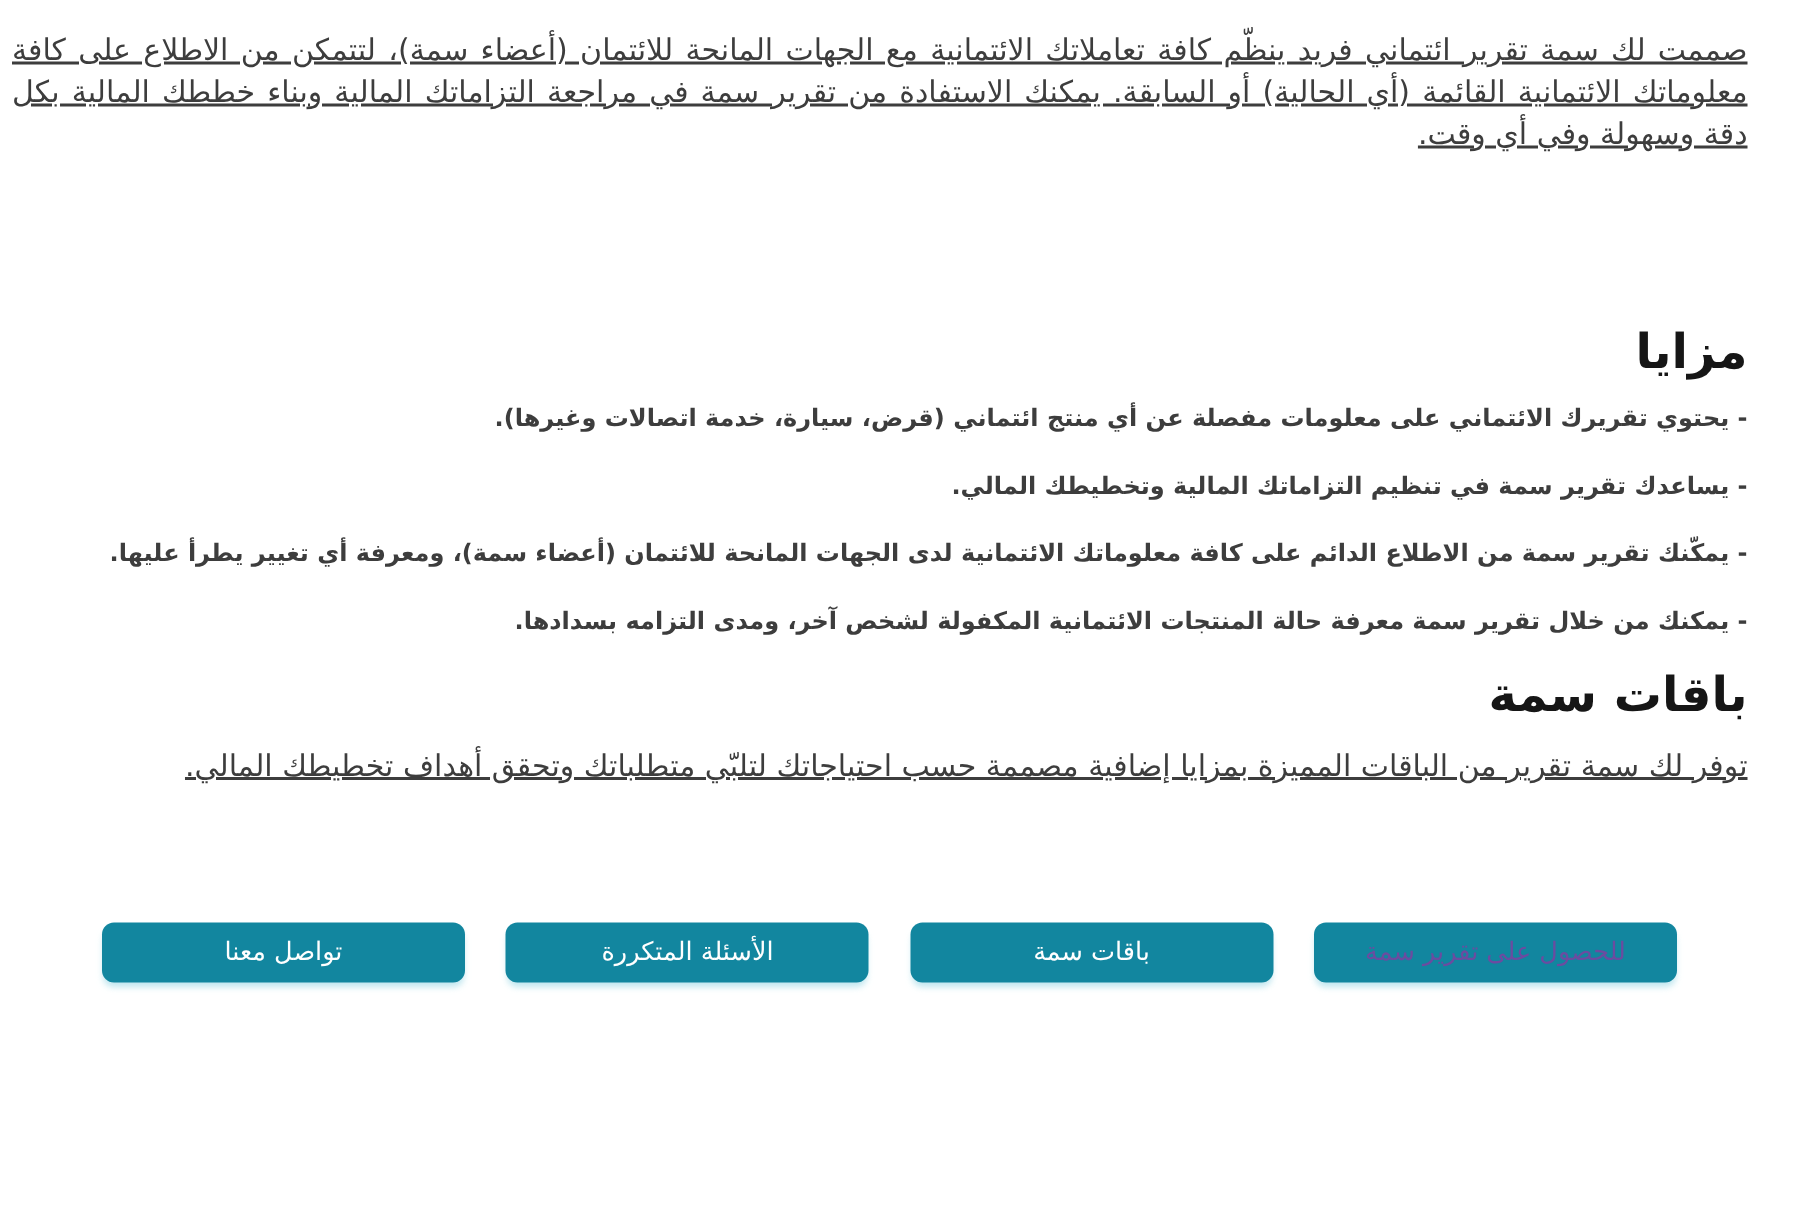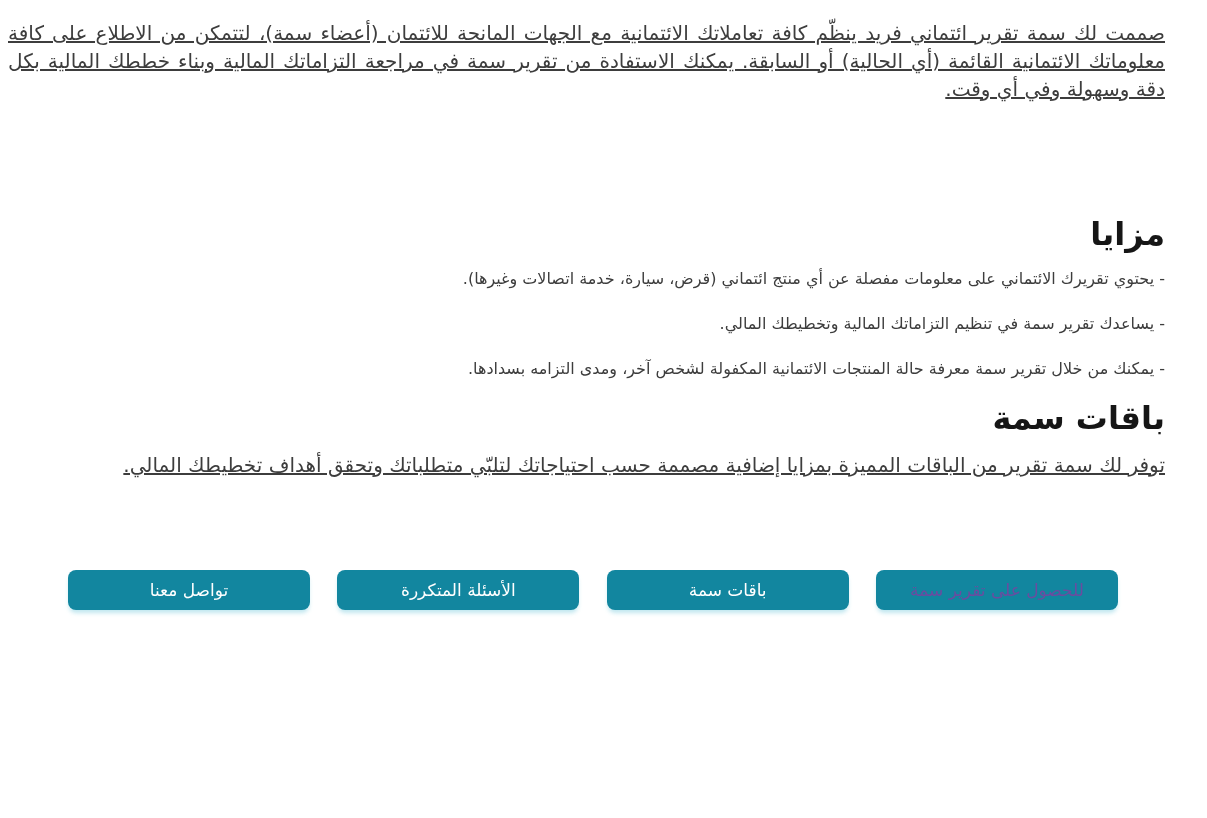--- a/index.html
+++ b/index.html
@@ -42,20 +42,21 @@
     color: var(--body-text, #3d3d3d);
     text-align: justify;
     text-decoration: underline;
   }
   .para--report { margin-top: 19px; }
   .para--packages { margin-top: 18px; text-align: right; }
   .bullets {
     list-style: none;
     margin: 19px 0 0 0;
     padding: 0;
+    font-weight: bold;
   }
   .bullet {
     font-size: 16px;
     line-height: 21px;
     margin-bottom: 24px;
     color: var(--body-text, #3d3d3d);
     text-align: right;
   }
   .actions {
     margin: 91px 47px 0 60px;
@@ -85,20 +86,21 @@
 
   <section>
     <p class="para para--report">صممت لك سمة تقرير ائتماني فريد ينظّم كافة تعاملاتك الائتمانية مع الجهات المانحة للائتمان (أعضاء سمة)، لتتمكن من  الاطلاع على كافة معلوماتك الائتمانية القائمة (أي الحالية) أو السابقة. يمكنك الاستفادة من تقرير سمة  في مراجعة التزاماتك المالية وبناء خططك المالية بكل دقة وسهولة وفي أي وقت.</p>
   </section>
 
   <section>
     <h2 class="h-section h-benefits">مزايا</h2>
     <ul class="bullets">
       <li class="bullet">- يحتوي تقريرك الائتماني على معلومات مفصلة عن أي منتج ائتماني (قرض، سيارة، خدمة اتصالات وغيرها).</li>
       <li class="bullet">- يساعدك تقرير سمة في تنظيم التزاماتك المالية وتخطيطك المالي.</li>
+      <li class="bullet">- يمكّنك تقرير سمة من الاطلاع الدائم على كافة معلوماتك الائتمانية لدى الجهات المانحة للائتمان (أعضاء سمة)، ومعرفة أي تغيير يطرأ عليها.</li>
       <li class="bullet">- يمكنك من خلال تقرير سمة معرفة حالة المنتجات الائتمانية المكفولة لشخص آخر، ومدى التزامه بسدادها.</li>
     </ul>
   </section>
 
   <section>
     <h2 class="h-section h-packages">باقات سمة</h2>
     <p class="para para--packages">توفر لك سمة تقرير من الباقات المميزة بمزايا إضافية مصممة حسب احتياجاتك لتلبّي متطلباتك وتحقق أهداف تخطيطك المالي.</p>
   </section>
 
   <div class="actions">

